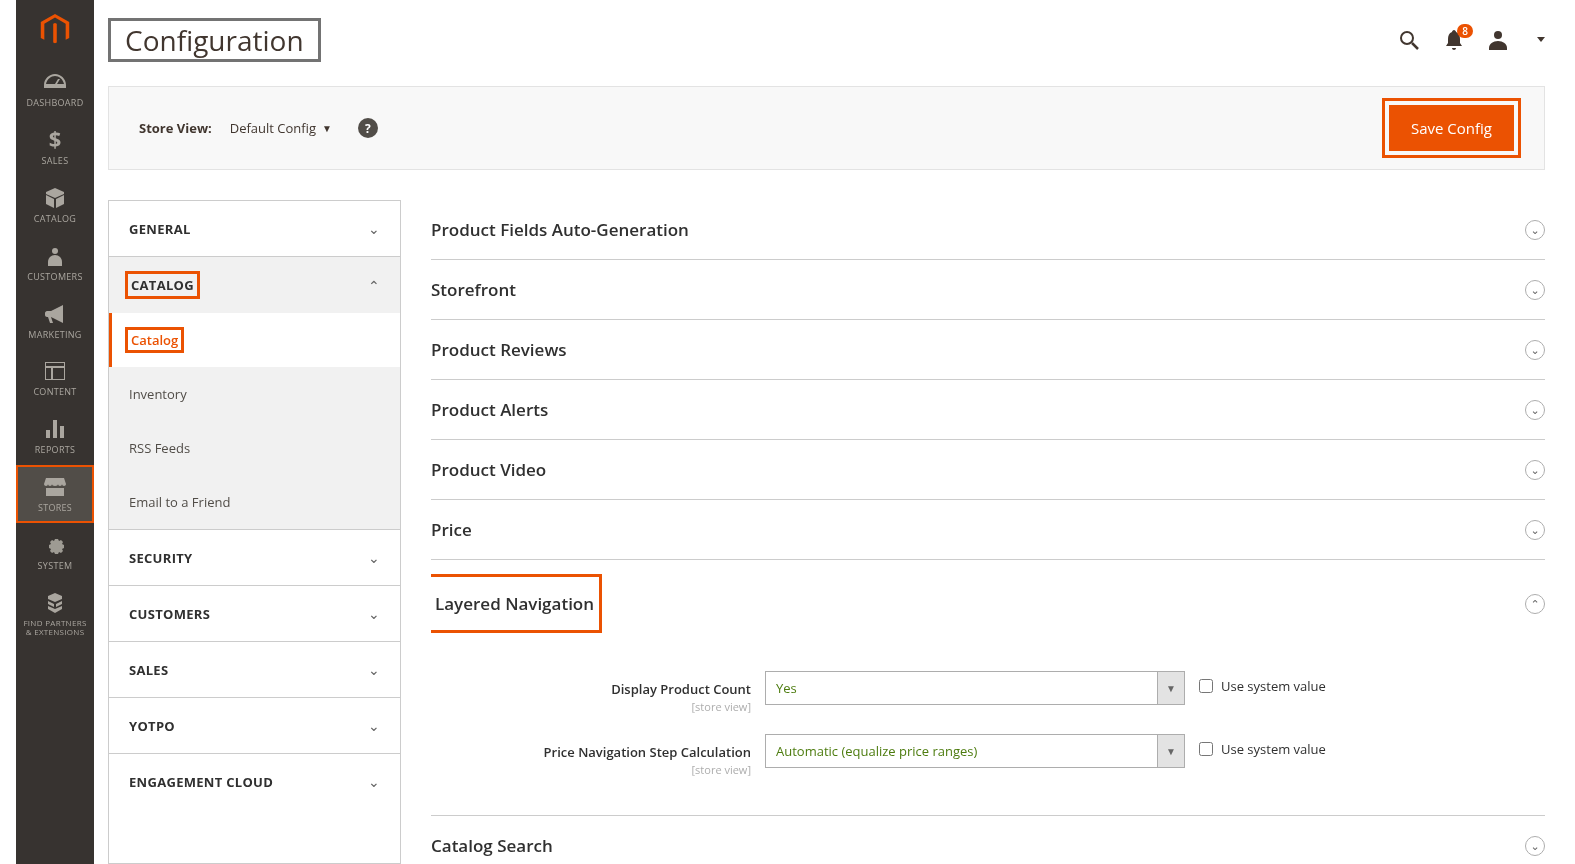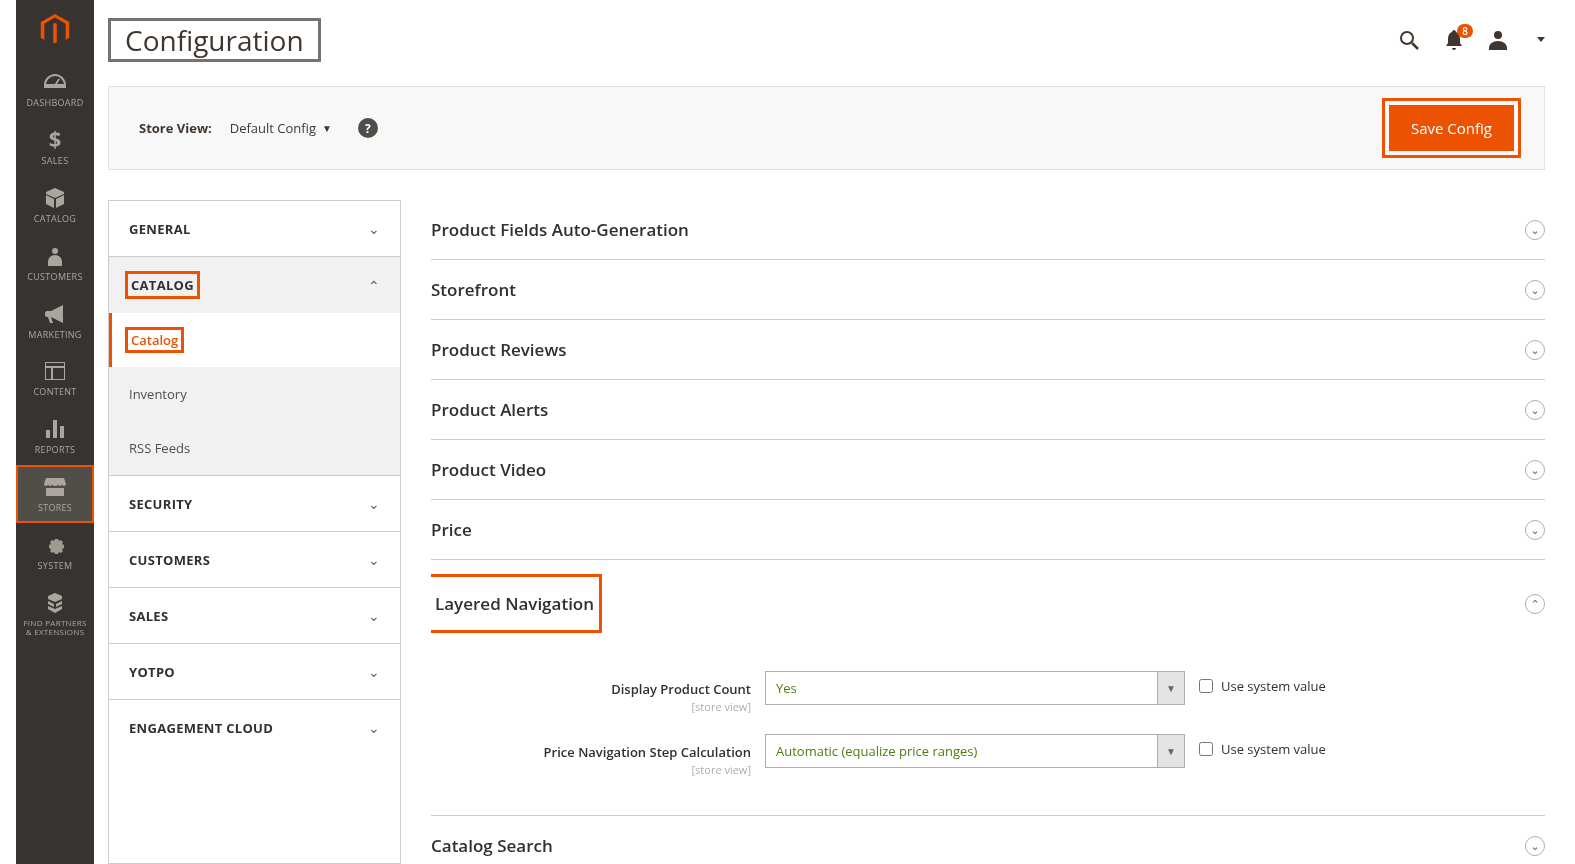--- a/index.html
+++ b/index.html
@@ -216,20 +216,21 @@
         </div>
       </div>
       <div class="tab-group expanded">
         <div class="tab-group-header highlighted">
           <span>CATALOG</span>
           <span class="chevron">⌃</span>
         </div>
         <div class="tab-sub active highlighted"><span>Catalog</span></div>
         <div class="tab-sub"><span>Inventory</span></div>
         <div class="tab-sub"><span>RSS Feeds</span></div>
+        <div class="tab-sub"><span>Email to a Friend</span></div>
       </div>
       <div class="tab-group">
         <div class="tab-group-header">
           <span>SECURITY</span>
           <span class="chevron">⌄</span>
         </div>
       </div>
       <div class="tab-group">
         <div class="tab-group-header">
           <span>CUSTOMERS</span>

